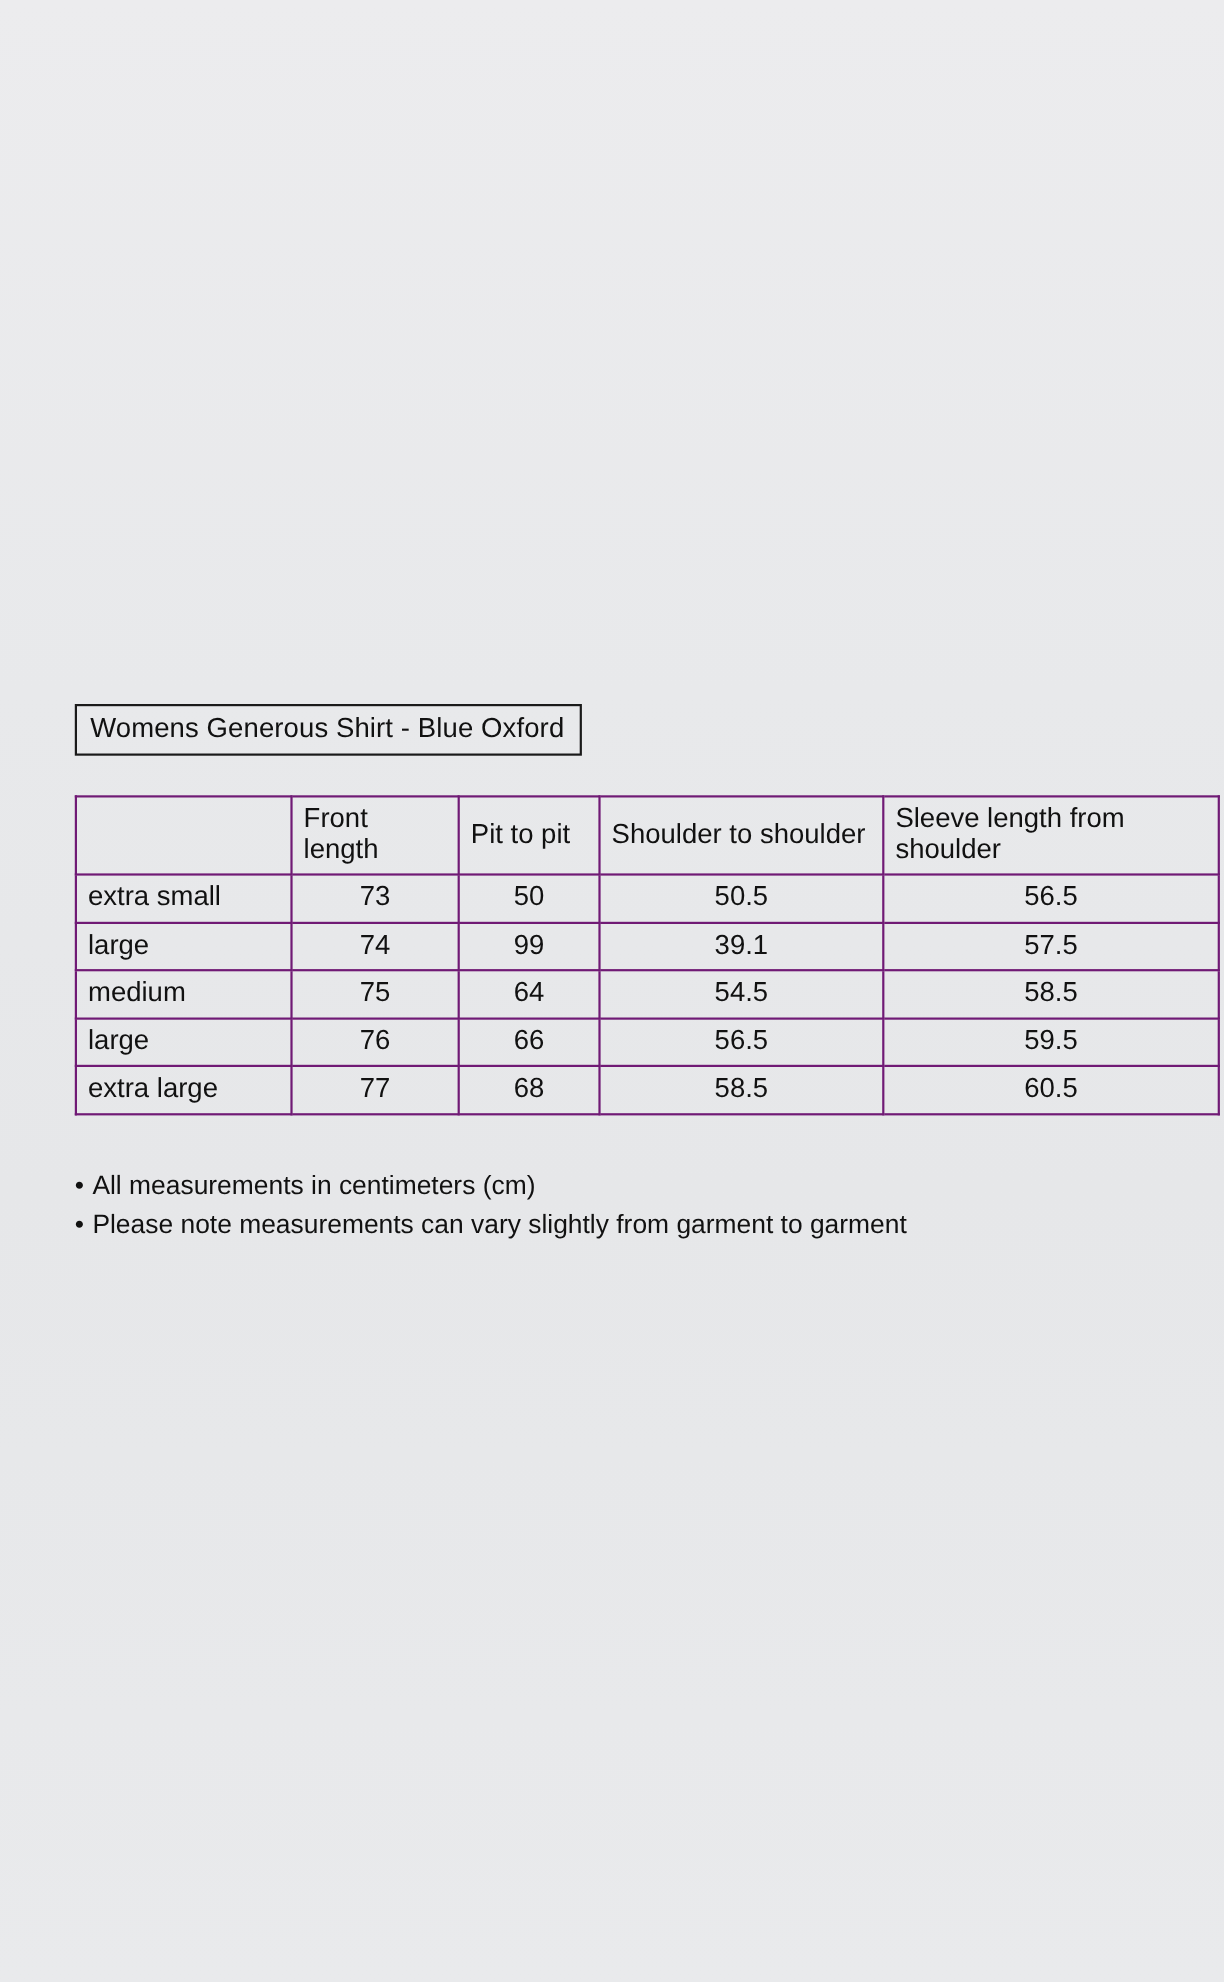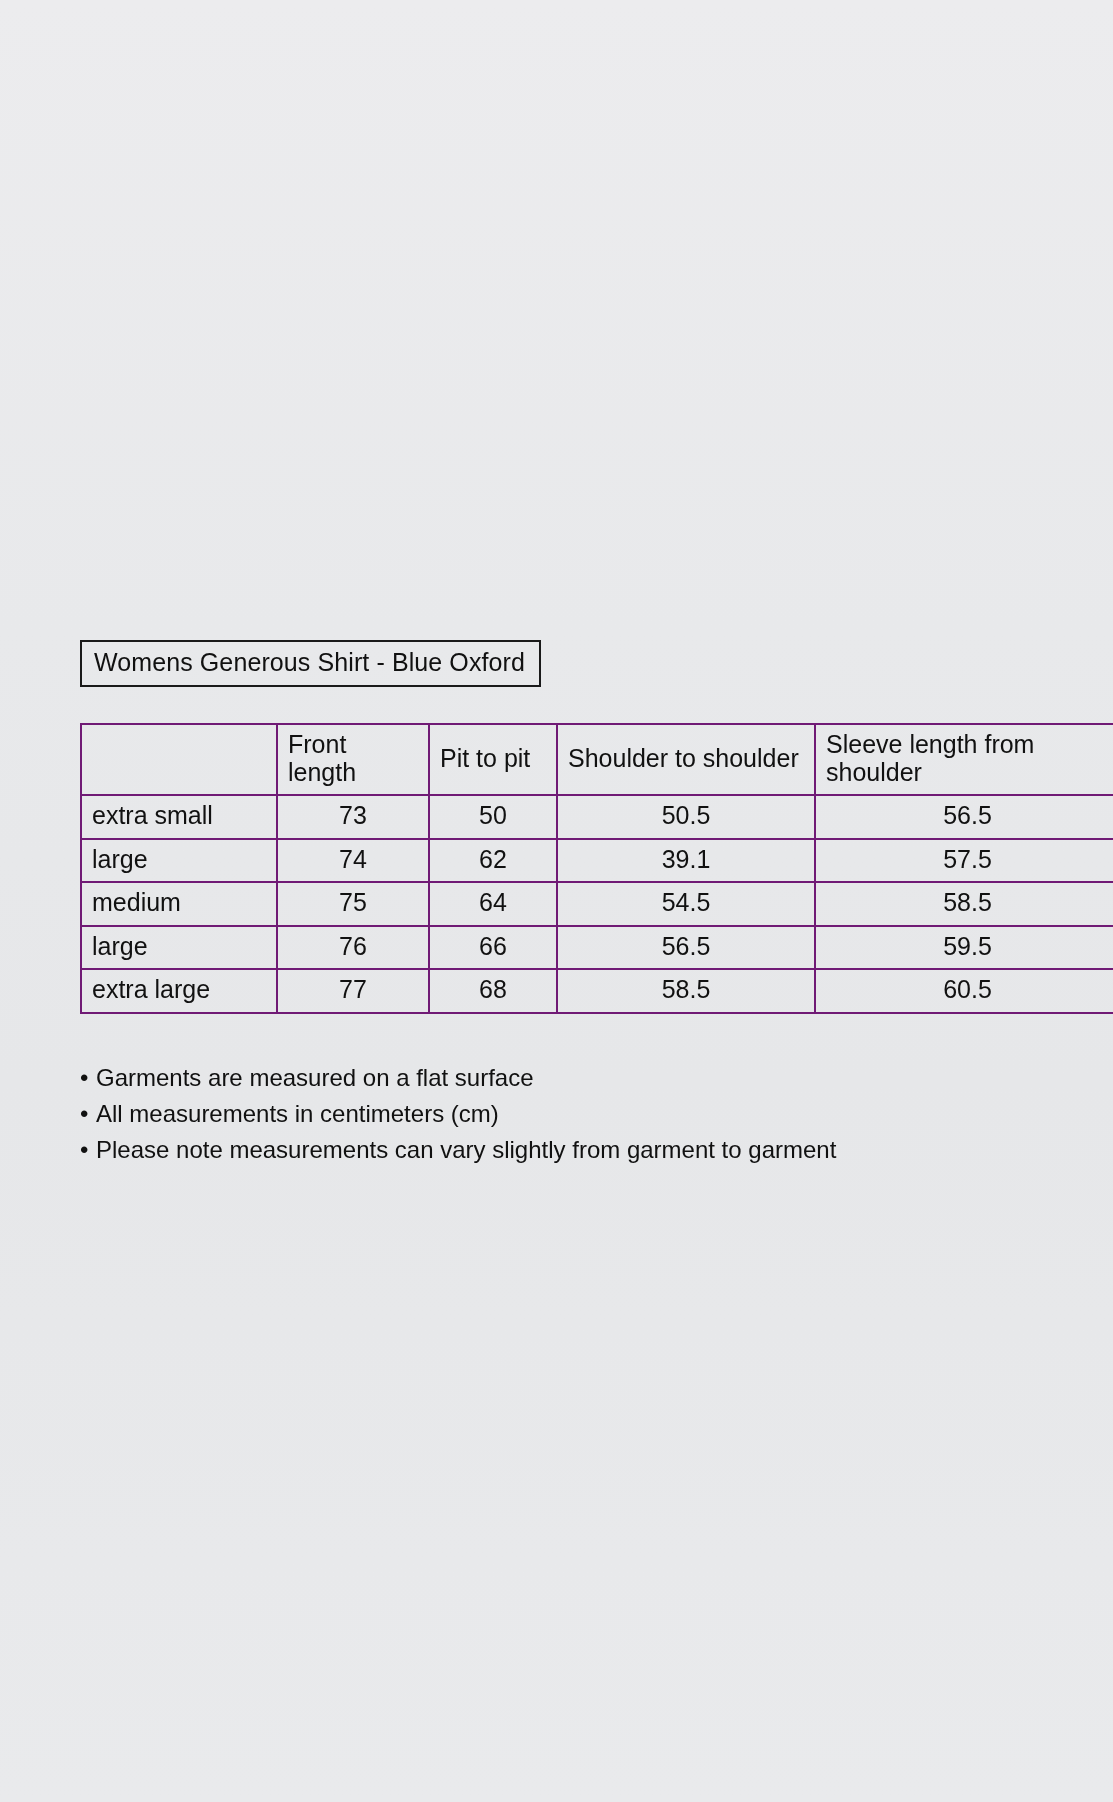--- a/index.html
+++ b/index.html
@@ -18,21 +18,21 @@
   
   .page-bg {
     position: absolute;
     inset: 0;
     background:
       linear-gradient(180deg, #ececee 0%, #e8e9eb 35%, #e6e7e9 60%, #e9eaec 100%);
     pointer-events: none;
   }
   .content {
     position: absolute;
-    left: 44px;
+    left: 32px;
     top: 640px;
     width: 832px;
     padding-left: 36px;
   }
   .title-box {
     display: inline-block;
     border: 2px solid #1a1a1a;
     padding: 8px 14px 10px 12px;
     font-size: 25px;
     line-height: 1;
@@ -114,21 +114,21 @@
       <tr>
         <td class="size-label">extra small</td>
         <td class="num col-front">73</td>
         <td class="num col-pit">50</td>
         <td class="num col-shoulder">50.5</td>
         <td class="num col-sleeve">56.5</td>
       </tr>
       <tr>
         <td class="size-label">large</td>
         <td class="num col-front">74</td>
-        <td class="num col-pit">62</td>
+        <td class="num col-pit">99</td>
         <td class="num col-shoulder">39.1</td>
         <td class="num col-sleeve">57.5</td>
       </tr>
       <tr>
         <td class="size-label">medium</td>
         <td class="num col-front">75</td>
         <td class="num col-pit">64</td>
         <td class="num col-shoulder">54.5</td>
         <td class="num col-sleeve">58.5</td>
       </tr>
@@ -143,18 +143,17 @@
         <td class="size-label">extra large</td>
         <td class="num col-front">77</td>
         <td class="num col-pit">68</td>
         <td class="num col-shoulder">58.5</td>
         <td class="num col-sleeve">60.5</td>
       </tr>
     </tbody>
   </table>
 
   <div class="notes">
-    <span class="note-line"><span class="bullet">•</span><span>Garments are measured on a flat surface</span></span>
     <span class="note-line"><span class="bullet">•</span><span>All measurements in centimeters (cm)</span></span>
     <span class="note-line"><span class="bullet">•</span><span>Please note measurements can vary slightly from garment to garment</span></span>
   </div>
 
 </div>
 
 </body></html>

